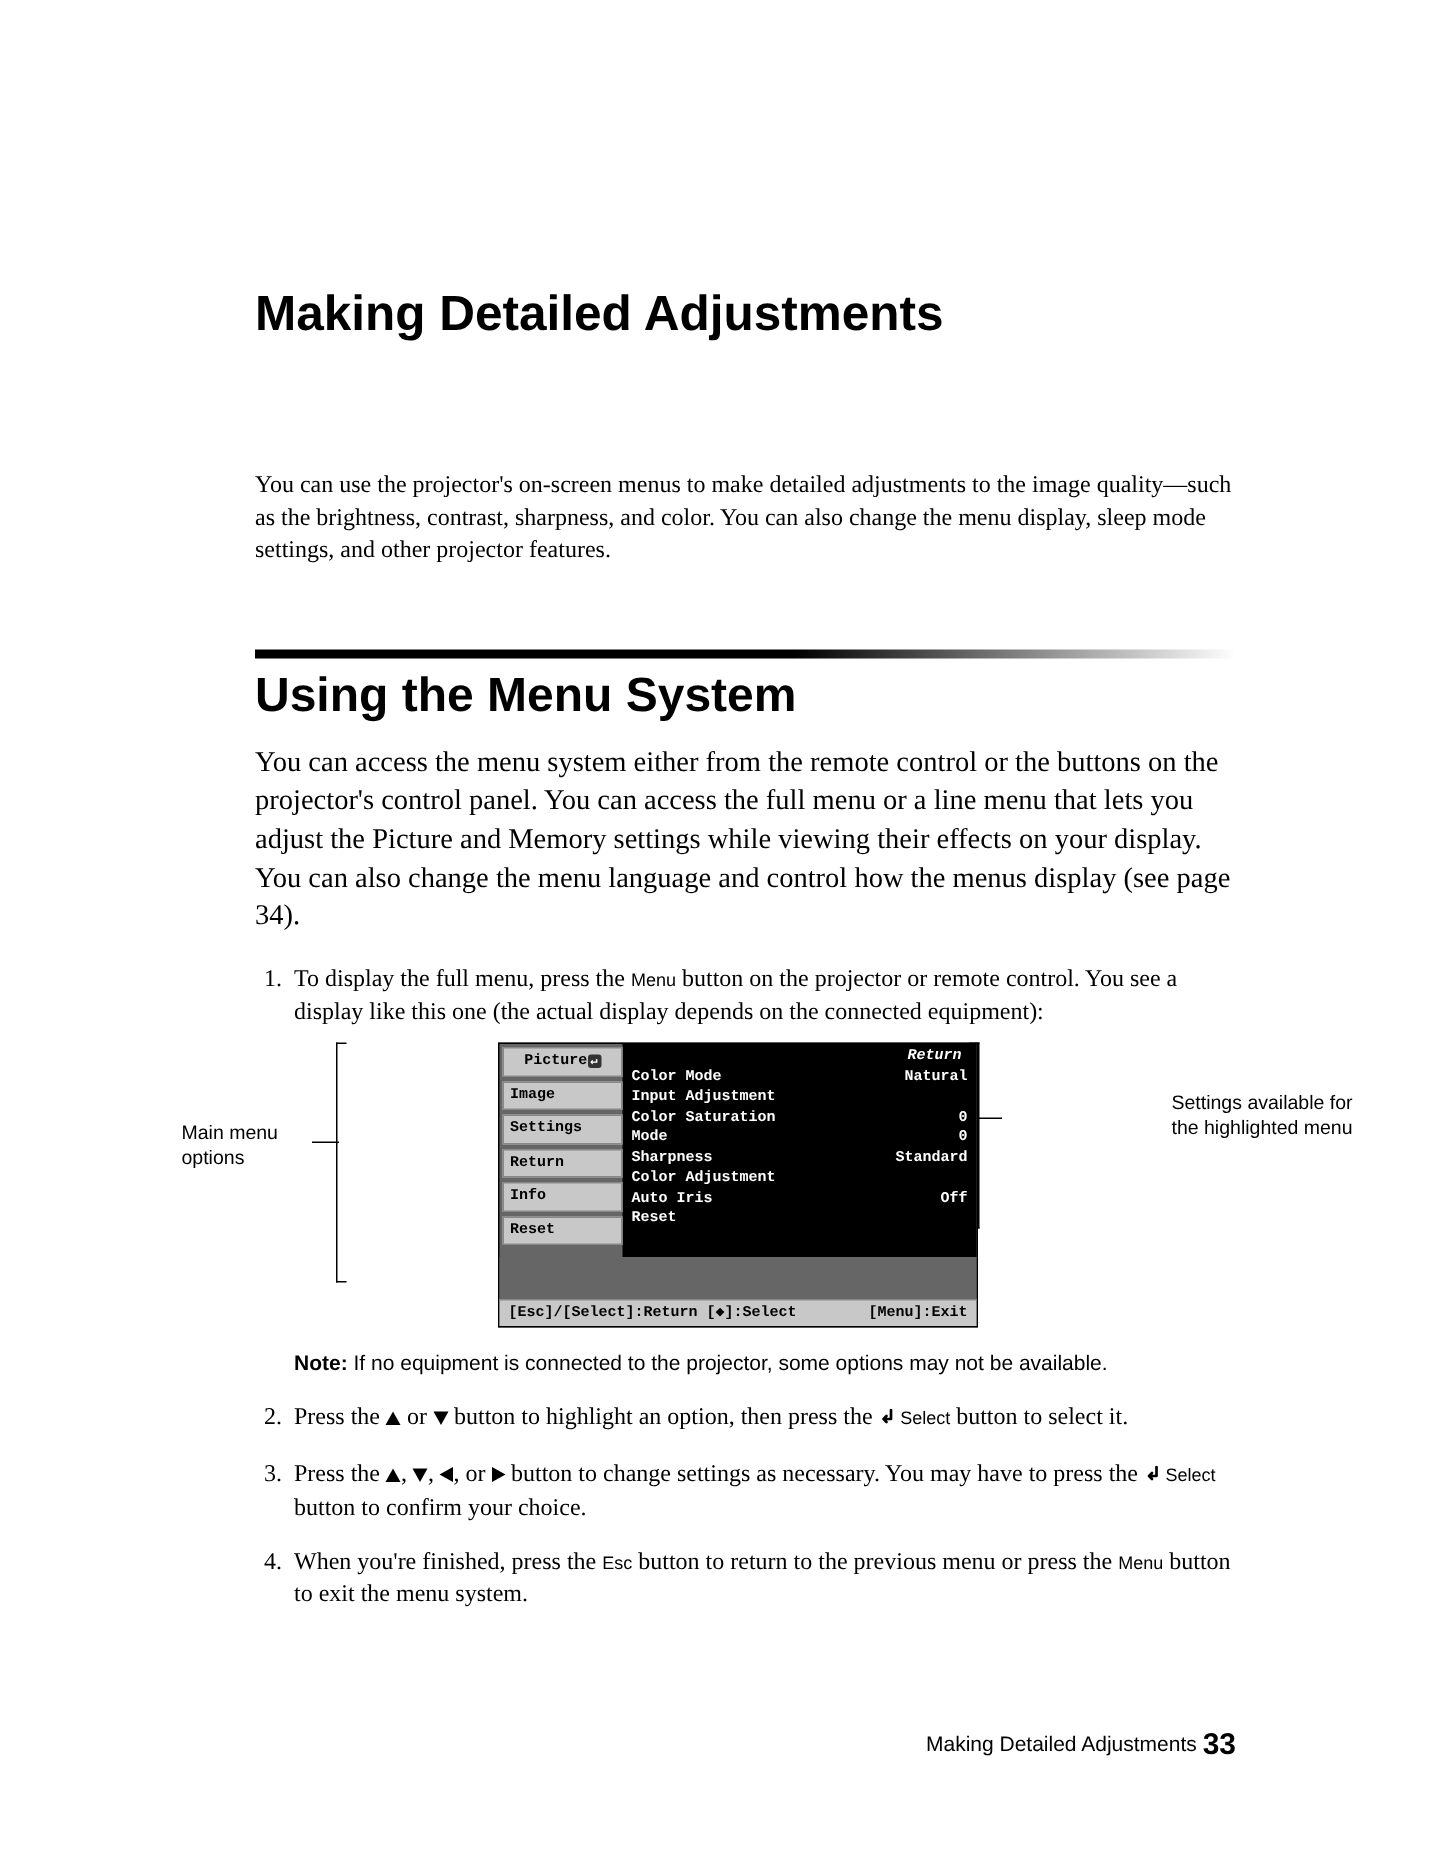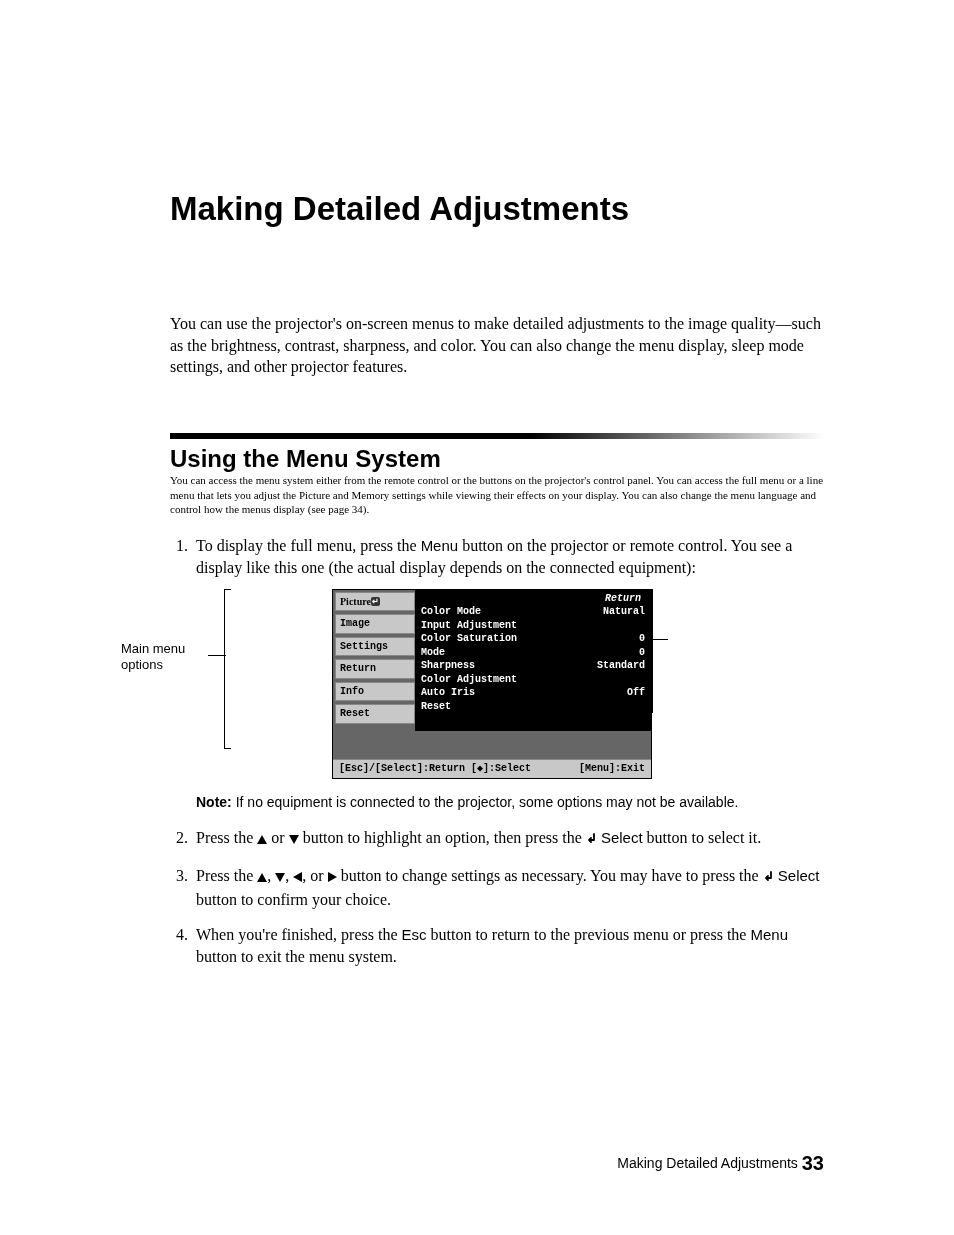--- a/index.html
+++ b/index.html
@@ -30,41 +30,42 @@
     margin-bottom: 55px;
   }
   .section-rule {
     height: 6px;
     background: linear-gradient(to right, #000 0%, #000 55%, #fff 100%);
     margin-bottom: 6px;
   }
   .section-head {
     font-family: Arial, Helvetica, sans-serif;
     font-weight: bold;
-    font-size: 24px;
+    font-size: 32px;
+    margin-bottom: 14px;
   }
   .section-body {
-    font-size: 11px;
+    font-size: 19px;
     line-height: 1.35;
     margin-bottom: 18px;
   }
   ol.steps {
     list-style: decimal;
     padding-left: 22px;
     margin: 0;
   }
   ol.steps > li {
     font-size: 16px;
     line-height: 1.35;
     margin-bottom: 14px;
     padding-left: 4px;
   }
   .sans {
     font-family: Arial, Helvetica, sans-serif;
-    font-size: 15px;
+    font-size: 12px;
   }
   .note {
     font-family: Arial, Helvetica, sans-serif;
     font-size: 14px;
     margin: 14px 0 16px 0;
   }
   .note b { font-weight: bold; }
   .tri { display:inline-block; width:0; height:0; vertical-align: -1px; }
   .tri.up    { border-left:5px solid transparent; border-right:5px solid transparent; border-bottom:9px solid #000; }
   .tri.down  { border-left:5px solid transparent; border-right:5px solid transparent; border-top:9px solid #000; }
@@ -153,23 +154,22 @@
     color:#000;
     font-size:10px;
     font-weight:bold;
     font-family: "Courier New", monospace;
     padding:2px 4px;
     border:1px solid #888;
     position:relative;
   }
   .osd-tab.active {
     display:flex;
-    justify-content:flex-start;
+    justify-content:center;
     align-items:center;
-    font-family:Liberation Serif, serif;
   }
   .osd-tab .enter-glyph {
     width:9px; height:9px;
     background:#333;
     border-radius:2px;
     color:#fff;
     font-size:8px;
     line-height:9px;
     text-align:center;
   }
@@ -225,20 +225,21 @@
 
   <ol class="steps">
     <li>
       <span>To display the full menu, press the </span><span class="sans">Menu</span><span> button on the projector or remote control. You see a display like this one (the actual display depends on the connected equipment):</span>
 
       <div class="figure">
         <div class="callout-left">Main menu options</div>
         <div class="callout-line-left"></div>
         <div class="bracket-left"></div>
 
+        <div class="callout-right">Settings available for the highlighted menu</div>
         <div class="callout-line-right"></div>
         <div class="bracket-right"></div>
 
         <div class="osd-box">
           <div class="osd-top">
             <div class="osd-tabs">
               <div class="osd-tab active">
                 <span>Picture</span>
                 <span class="enter-glyph">↵</span>
               </div>

